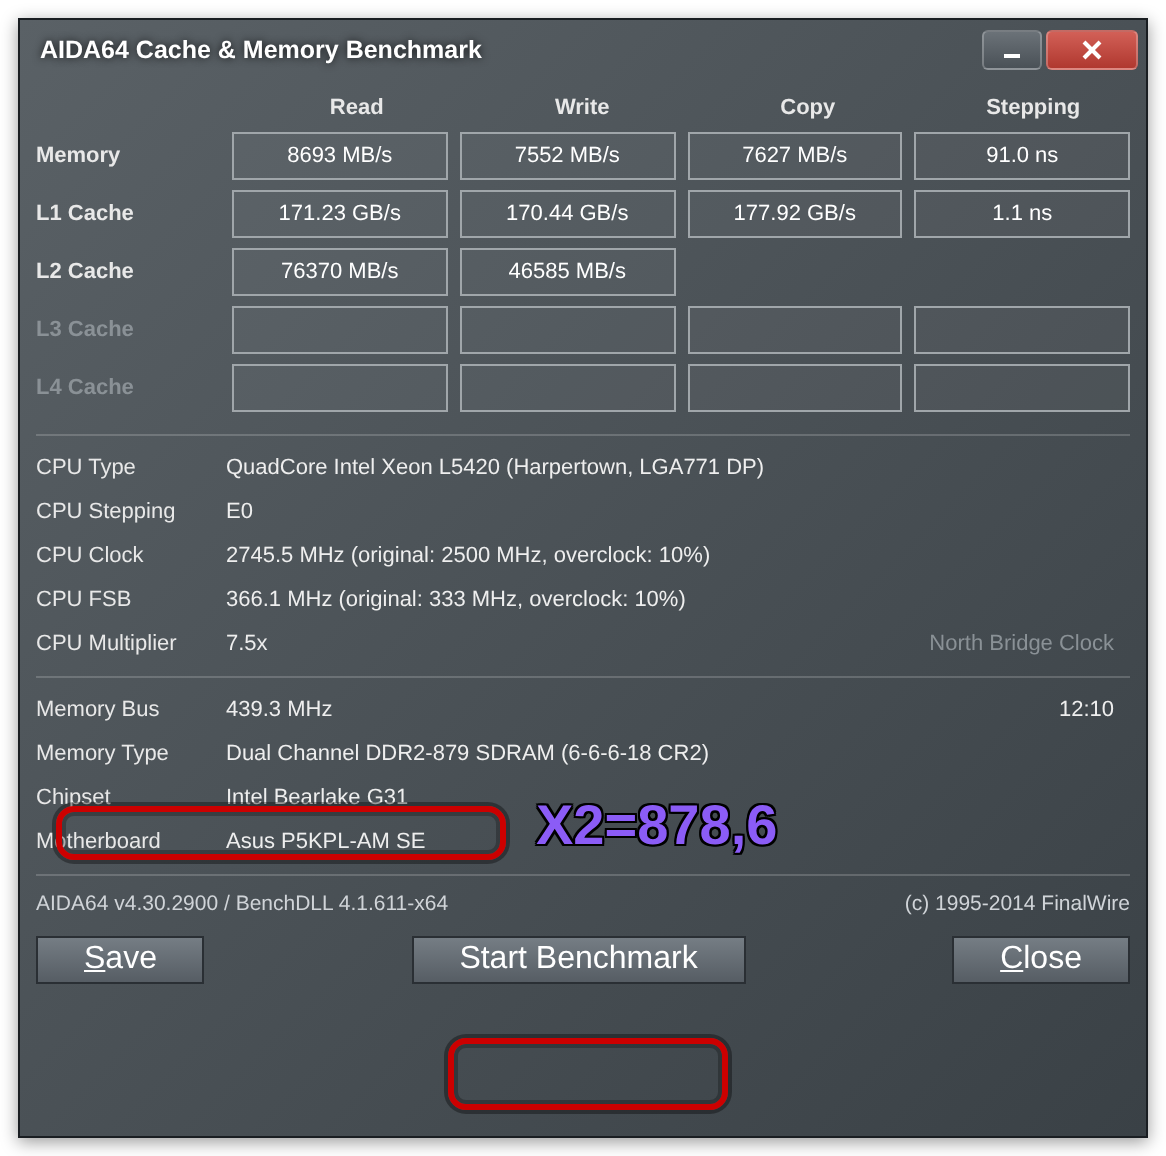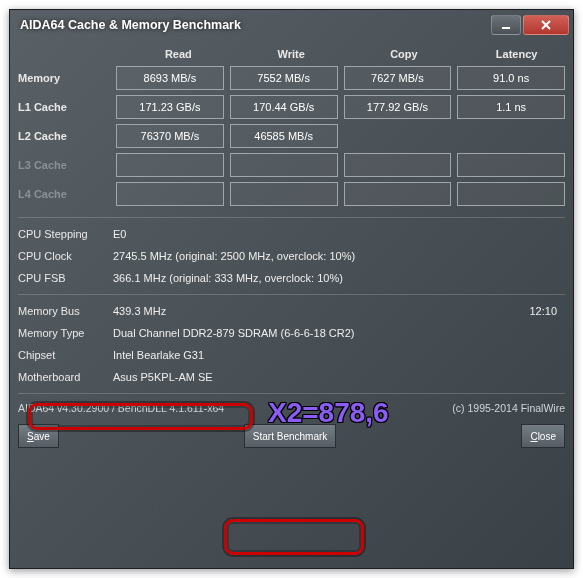--- a/index.html
+++ b/index.html
@@ -22,21 +22,21 @@
 
 .hr { height:1px; background:rgba(255,255,255,.18); margin:4px 0; }
 
 .info { display:grid; grid-template-columns:95px 1fr 130px; align-items:center; height:20px; }
 .info .ilbl { font-size:11px; }
 .info .ival { font-size:11px; color:#eee; }
 .nb { color:#8a9196; text-align:right; padding-right:8px; font-size:11px; }
 
 .footer { display:flex; justify-content:space-between; color:#d0d4d8; font-size:10.5px; padding:2px 0;gap:48px; }
 .btnrow { display:flex; justify-content:space-between; align-items:center; padding:6px 0 0 0; }
-.btn { height:24px; padding:0 8px; background:linear-gradient(#757d84,#565d64); border:1px solid #2a2f34; color:#fff; font-size:10px; display:flex; align-items:center; justify-content:center; cursor:pointer; }
+.btn { height:24px; padding:0 23px; background:linear-gradient(#757d84,#565d64); border:1px solid #2a2f34; color:#fff; font-size:16px; display:flex; align-items:center; justify-content:center; cursor:pointer; }
 .btn u { text-decoration:underline; }
 
 .ann-box { position:absolute; border:3px solid #c00; border-radius:9px; box-shadow:0 0 0 2px rgba(0,0,0,.35), inset 0 0 0 2px rgba(0,0,0,.25); pointer-events:none; }
 .ann-text { position:absolute; color:#8b5cf6; font-size:28px; font-weight:900; font-family:Arial,sans-serif; text-shadow:1px 0 #000,-1px 0 #000,0 1px #000,0 -1px #000,1px 1px #000,-1px -1px #000,1px -1px #000,-1px 1px #000; pointer-events:none; }
 </style>
 </head>
 <body>
 
 <div class="window">
   <div class="titlebar">
@@ -56,21 +56,21 @@
     </div>
   </div>
 
   <div class="inner">
 
     <div class="bench-head">
       <div></div>
       <div>Read</div>
       <div>Write</div>
       <div>Copy</div>
-      <div>Latency</div>
+      <div>Stepping</div>
     </div>
 
     <div id="bench-rows">
         <div class="bench-row">
           <div class="lbl">Memory</div>
           <div class="cell">8693 MB/s</div>
           <div class="cell">7552 MB/s</div>
           <div class="cell">7627 MB/s</div>
           <div class="cell">91.0 ns</div>
         </div>
@@ -98,33 +98,43 @@
           <div class="cell"></div>
           <div class="cell"></div>
           <div class="cell"></div>
           <div class="cell"></div>
         </div>
       </div>
 
     <div class="hr"></div>
 
     <div class="info">
+        <div class="ilbl">CPU Type</div>
+        <div class="ival">QuadCore Intel Xeon L5420  (Harpertown, LGA771 DP)</div>
+        <div></div>
+      </div>
+    <div class="info">
         <div class="ilbl">CPU Stepping</div>
         <div class="ival">E0</div>
         <div></div>
       </div>
     <div class="info">
         <div class="ilbl">CPU Clock</div>
         <div class="ival">2745.5 MHz  (original: 2500 MHz, overclock: 10%)</div>
         <div></div>
       </div>
     <div class="info">
         <div class="ilbl">CPU FSB</div>
         <div class="ival">366.1 MHz  (original: 333 MHz, overclock: 10%)</div>
         <div></div>
+      </div>
+    <div class="info">
+        <div class="ilbl">CPU Multiplier</div>
+        <div class="ival">7.5x</div>
+        <div class="nb">North Bridge Clock</div>
       </div>
 
     <div class="hr"></div>
 
     <div class="info">
         <div class="ilbl">Memory Bus</div>
         <div class="ival">439.3 MHz</div>
         <div class="ival" style="text-align:right;padding-right:8px">12:10</div>
       </div>
     <div class="info">

